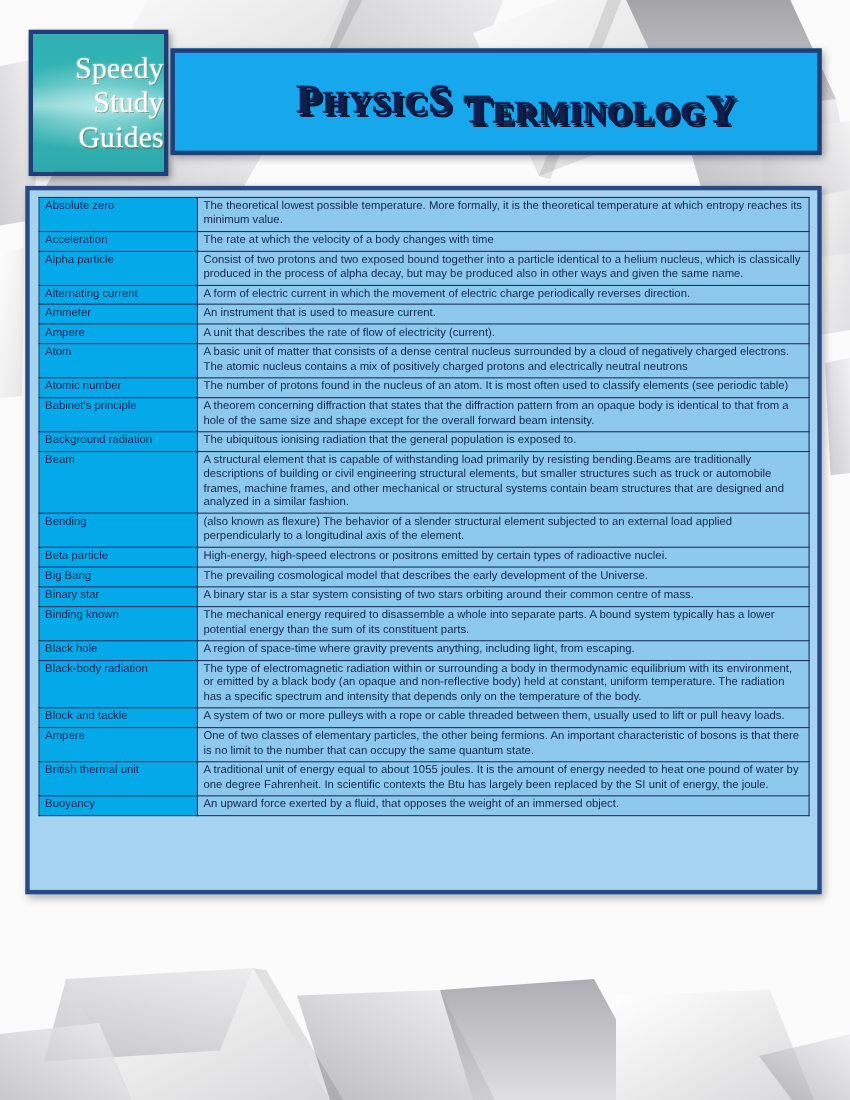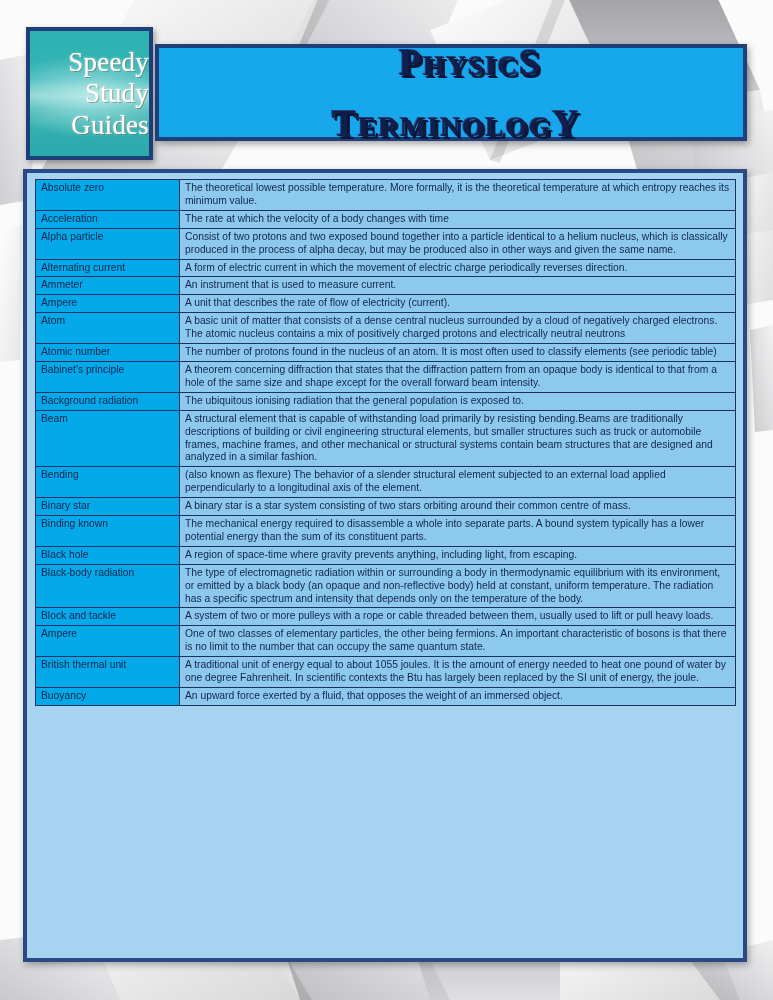--- a/index.html
+++ b/index.html
@@ -67,21 +67,21 @@
     position: absolute;
     left: 155px;
     top: 44px;
     width: 592px;
     height: 97px;
     box-sizing: border-box;
     border: 4px solid #1f3f7a;
     background: #16a7ec;
     box-shadow: 2px 3px 7px rgba(0,0,0,.35);
     display: flex;
-    flex-direction: column;
+    flex-direction: row;
     align-items: center;
     justify-content: center;
   }
   #banner .t-line {
     font-family: "Liberation Serif", serif;
     font-weight: bold;
     color: #101f4e;
     text-shadow:
        2px 2px 0 #0c1838,
        3px 3px 0 #0c1838,
@@ -92,21 +92,21 @@
   #banner .t-line .sml { font-size: 28px; letter-spacing: 1.5px; }
   #banner .t1 { margin-bottom: 2px; padding-left: 38px; }
   #banner .t2 { padding-left: 10px; margin-top: 16px; }
 
   
   #panel {
     position: absolute;
     left: 23px;
     top: 169px;
     width: 724px;
-    height: 793px;
+    height: 644px;
     box-sizing: border-box;
     border: 4px solid #2a4a86;
     background: #a6d4f0;
     padding: 6px 7px 7px 8px;
     box-shadow: 2px 3px 7px rgba(0,0,0,.3);
   }
   table#glossary {
     width: 100%;
     border-collapse: collapse;
     table-layout: fixed;
@@ -240,20 +240,28 @@
           </tr>
           <tr>
             <td class="term">Beam</td>
             <td class="def">A structural element that is capable of withstanding load primarily by resisting bending.Beams are traditionally descriptions of building or civil engineering structural elements, but smaller structures such as truck or automobile frames, machine frames, and other mechanical or structural systems contain beam structures that are designed and analyzed in a similar fashion.</td>
           </tr>
           <tr>
             <td class="term">Bending</td>
             <td class="def">(also known as flexure) The behavior of a slender structural element subjected to an external load applied perpendicularly to a longitudinal axis of the element.</td>
           </tr>
           <tr>
+            <td class="term">Beta particle</td>
+            <td class="def">High-energy, high-speed electrons or positrons emitted by certain types of radioactive nuclei.</td>
+          </tr>
+          <tr>
+            <td class="term">Big Bang</td>
+            <td class="def">The prevailing cosmological model that describes the early development of the Universe.</td>
+          </tr>
+          <tr>
             <td class="term">Binary star</td>
             <td class="def">A binary star is a star system consisting of two stars orbiting around their common centre of mass.</td>
           </tr>
           <tr>
             <td class="term">Binding known</td>
             <td class="def">The mechanical energy required to disassemble a whole into separate parts. A bound system typically has a lower potential energy than the sum of its constituent parts.</td>
           </tr>
           <tr>
             <td class="term">Black hole</td>
             <td class="def">A region of space-time where gravity prevents anything, including light, from escaping.</td>

